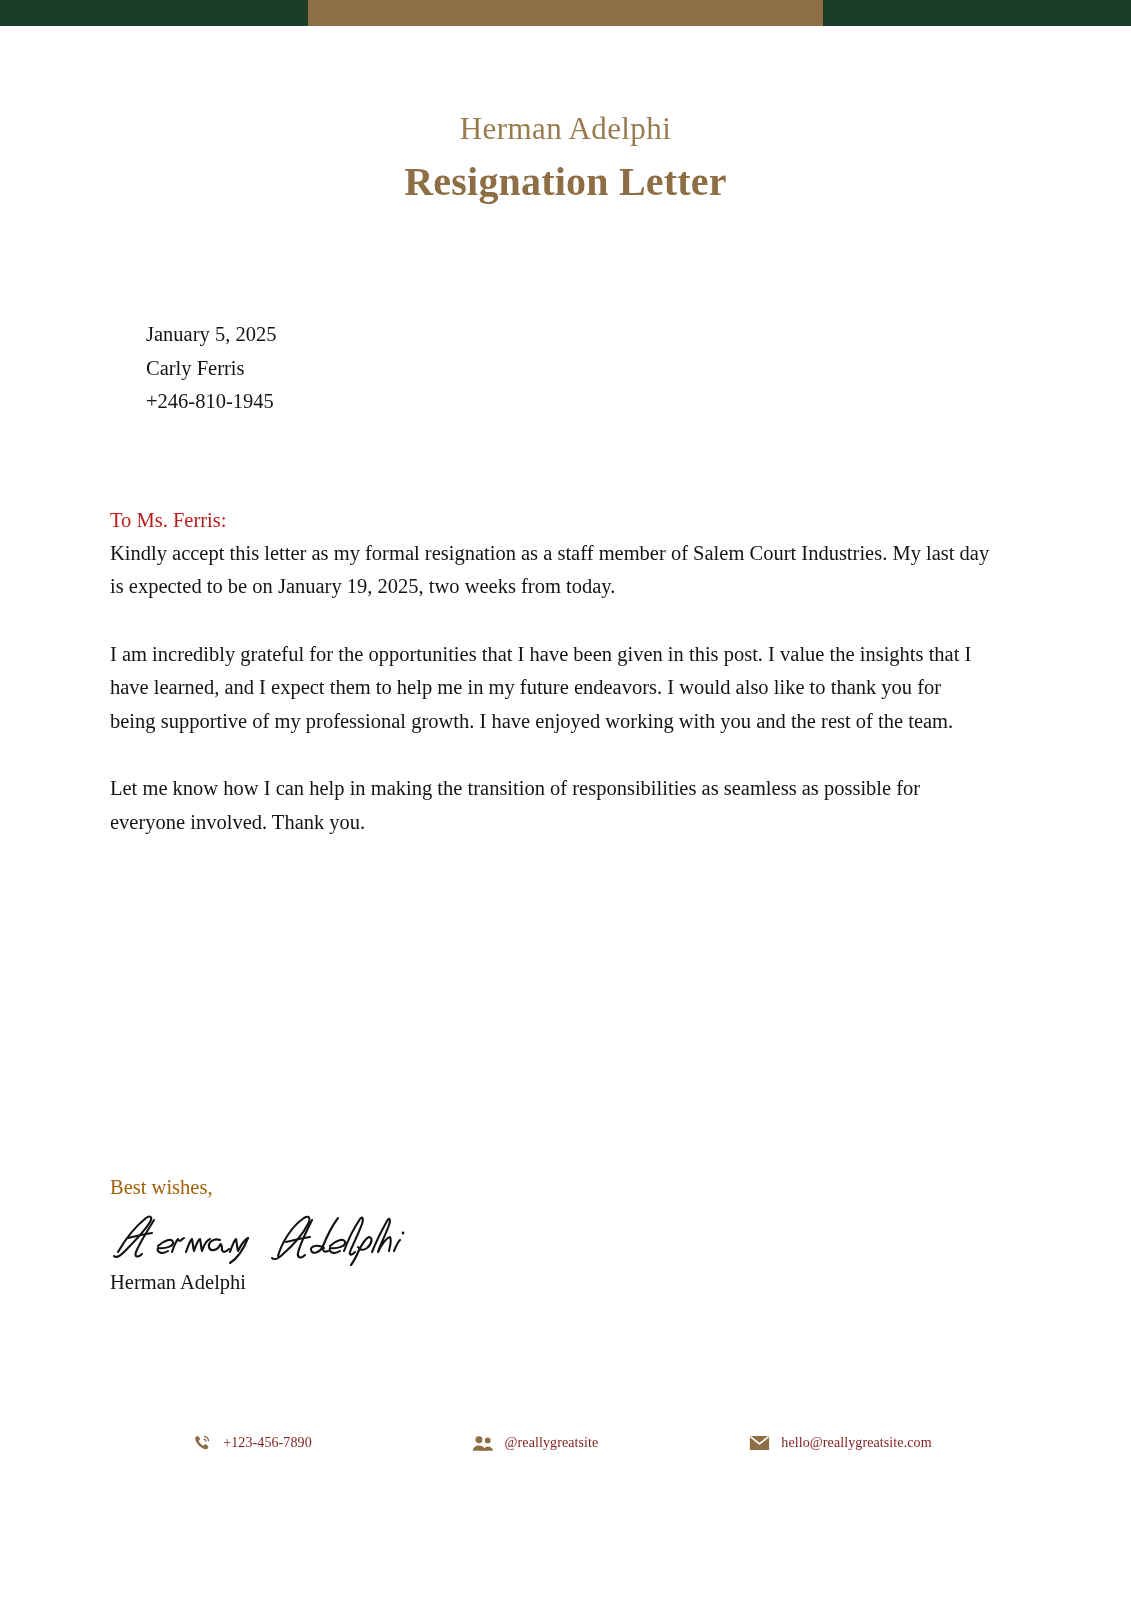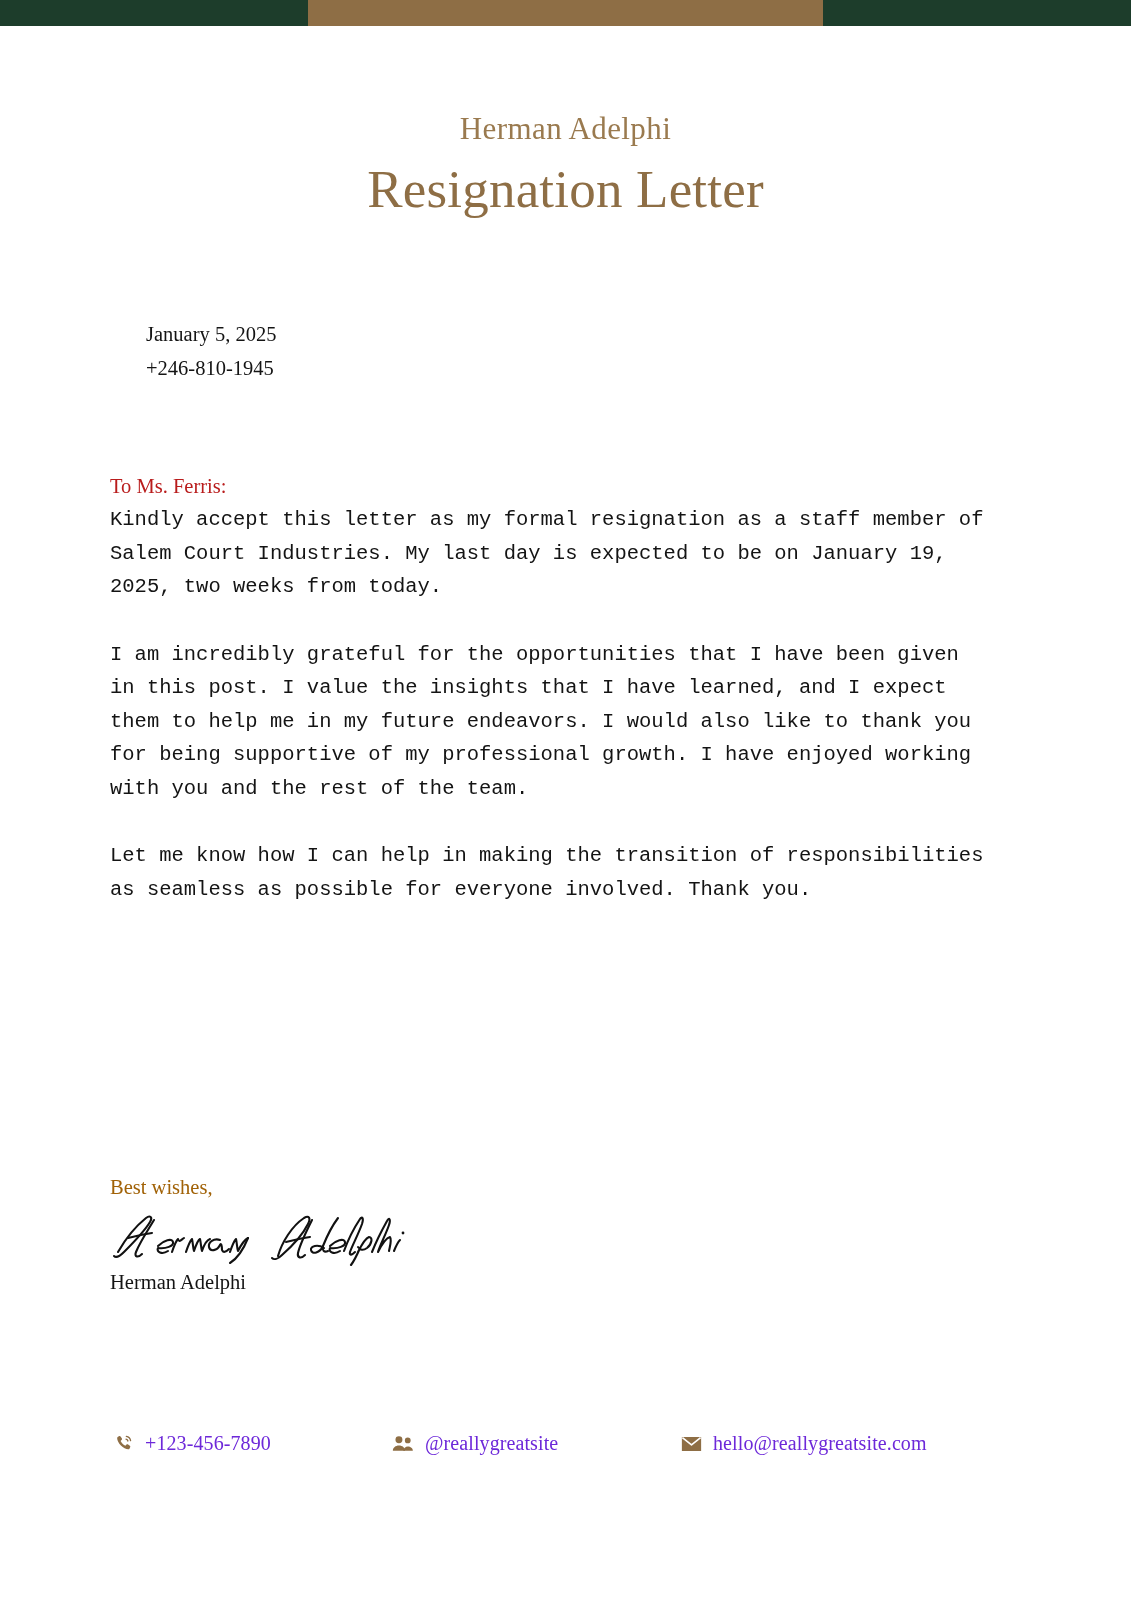--- a/index.html
+++ b/index.html
@@ -58,22 +58,22 @@
   }
   .header-name {
     font-size: 31px;
     letter-spacing: 0.4px;
     color: #9a7a4f;
     line-height: 1.1;
     margin: 0;
     font-weight: 400;
   }
   .header-title {
-    font-size: 53px;
-    font-weight: 400;
+    font-size: 40px;
+    font-weight: 700;
     color: #8e6e45;
     line-height: 1.15;
     margin: 13px 0 0 0;
     letter-spacing: 0.2px;
   }
 
   
   .letter {
     position: absolute;
     top: 318px;
@@ -97,21 +97,20 @@
     line-height: 33px;
     color: #b91c1c;
   }
 
   .para {
     margin-top: 34px;
     font-size: 20.5px;
     line-height: 33.5px;
     color: #141414;
     text-align: left;
-    font-family: Liberation Mono, monospace;
   }
   .para:first-of-type { margin-top: 0; }
 
   
   .signoff {
     position: absolute;
     top: 1172px;
     left: 110px;
     width: 600px;
   }
@@ -139,23 +138,24 @@
     top: 1432px;
     left: 110px;
     width: 890px;
     display: flex;
     align-items: center;
     color: #8e6e45;
   }
   .footer-item {
     display: flex;
     align-items: center;
-    font-size: 20px;
-    color: #6d28d9;
+    font-size: 14px;
+    color: #7f1d1d;
     letter-spacing: 0.1px;
+    justify-content: center;
   }
   .footer-item-phone { width: 280px; }
   .footer-item-social { width: 288px; }
   .footer-item-email { flex: 1 1 auto; }
 
   .footer-icon {
     display: inline-flex;
     align-items: center;
     justify-content: center;
     width: 26px;
@@ -179,20 +179,21 @@
 
   <div class="header">
     <div class="header-name">Herman Adelphi</div>
     <h1 class="header-title">Resignation Letter</h1>
   </div>
 
   <div class="letter">
 
     <div class="address-block">
       <div class="address-line">January 5, 2025</div>
+      <div class="address-line">Carly Ferris</div>
       <div class="address-line">+246-810-1945</div>
     </div>
 
     <div class="salutation">To Ms. Ferris:</div>
 
     <p class="para">Kindly accept this letter as my formal resignation as a staff member of Salem Court Industries. My last day is expected to be on January 19, 2025, two weeks from today.</p>
     <p class="para">I am incredibly grateful for the opportunities that I have been given in this post. I value the insights that I have learned, and I expect them to help me in my future endeavors. I would also like to thank you for being supportive of my professional growth. I have enjoyed working with you and the rest of the team.</p>
     <p class="para">Let me know how I can help in making the transition of responsibilities as seamless as possible for everyone involved.  Thank you.</p>
 
   </div>

